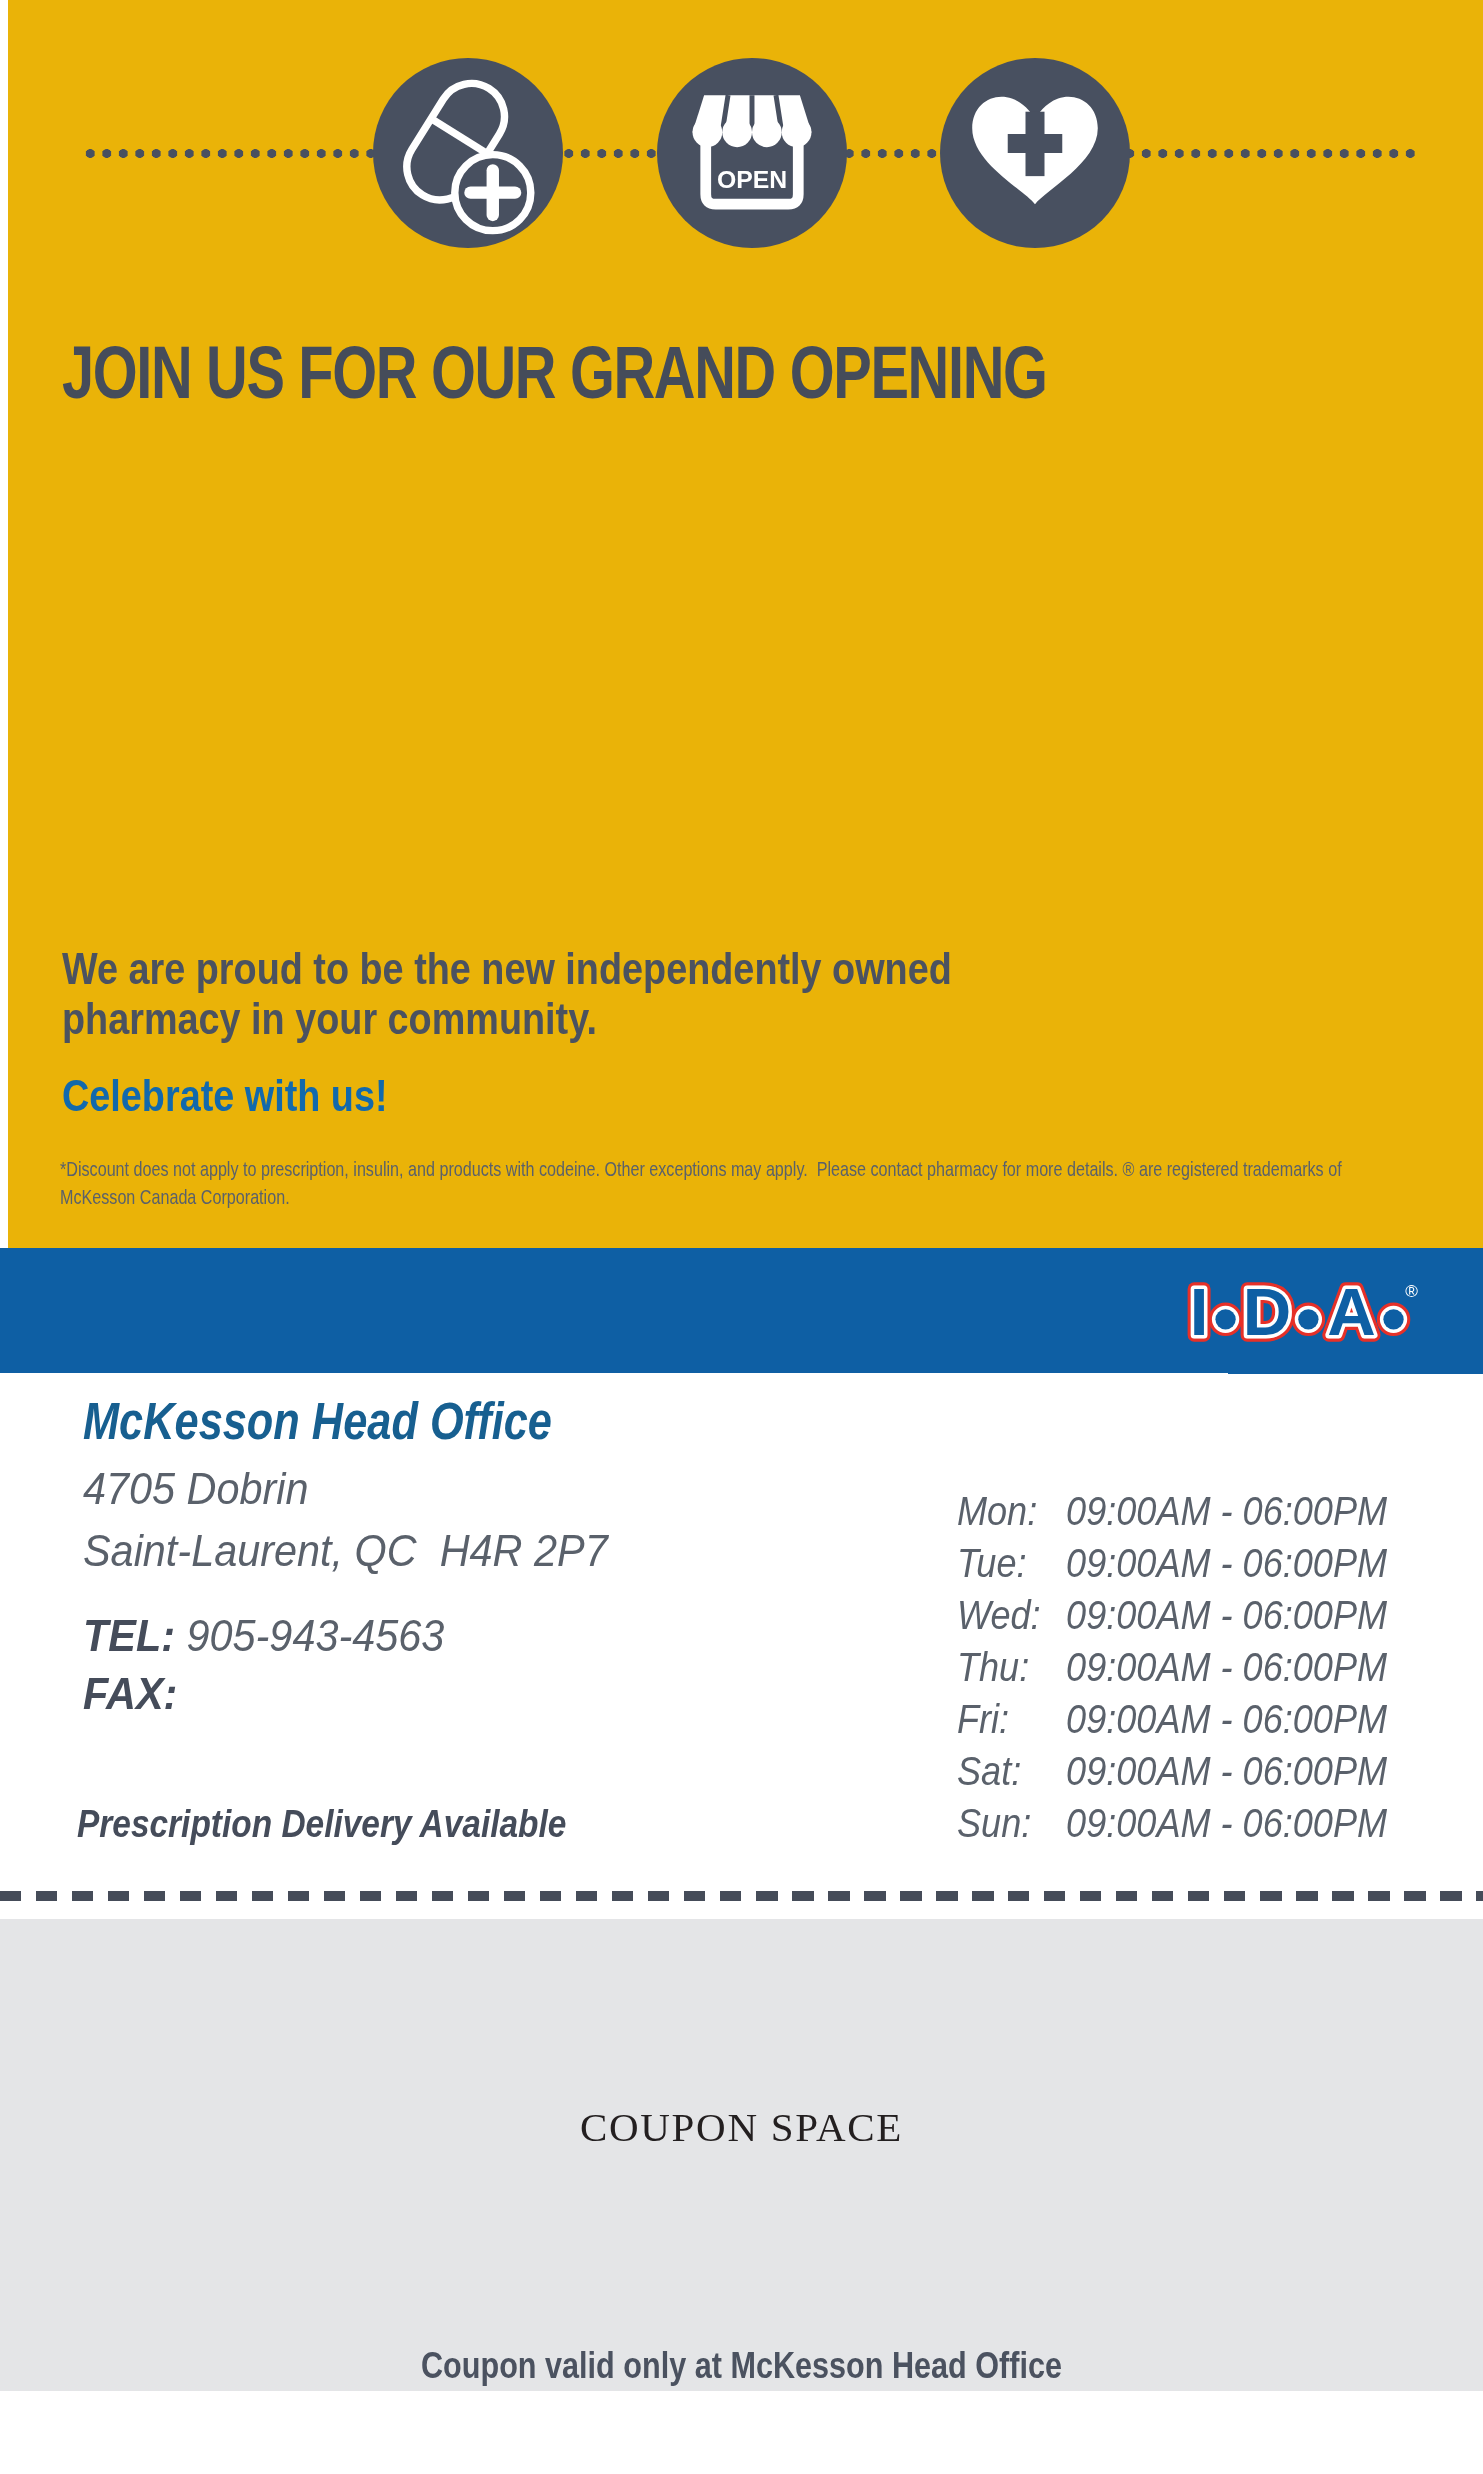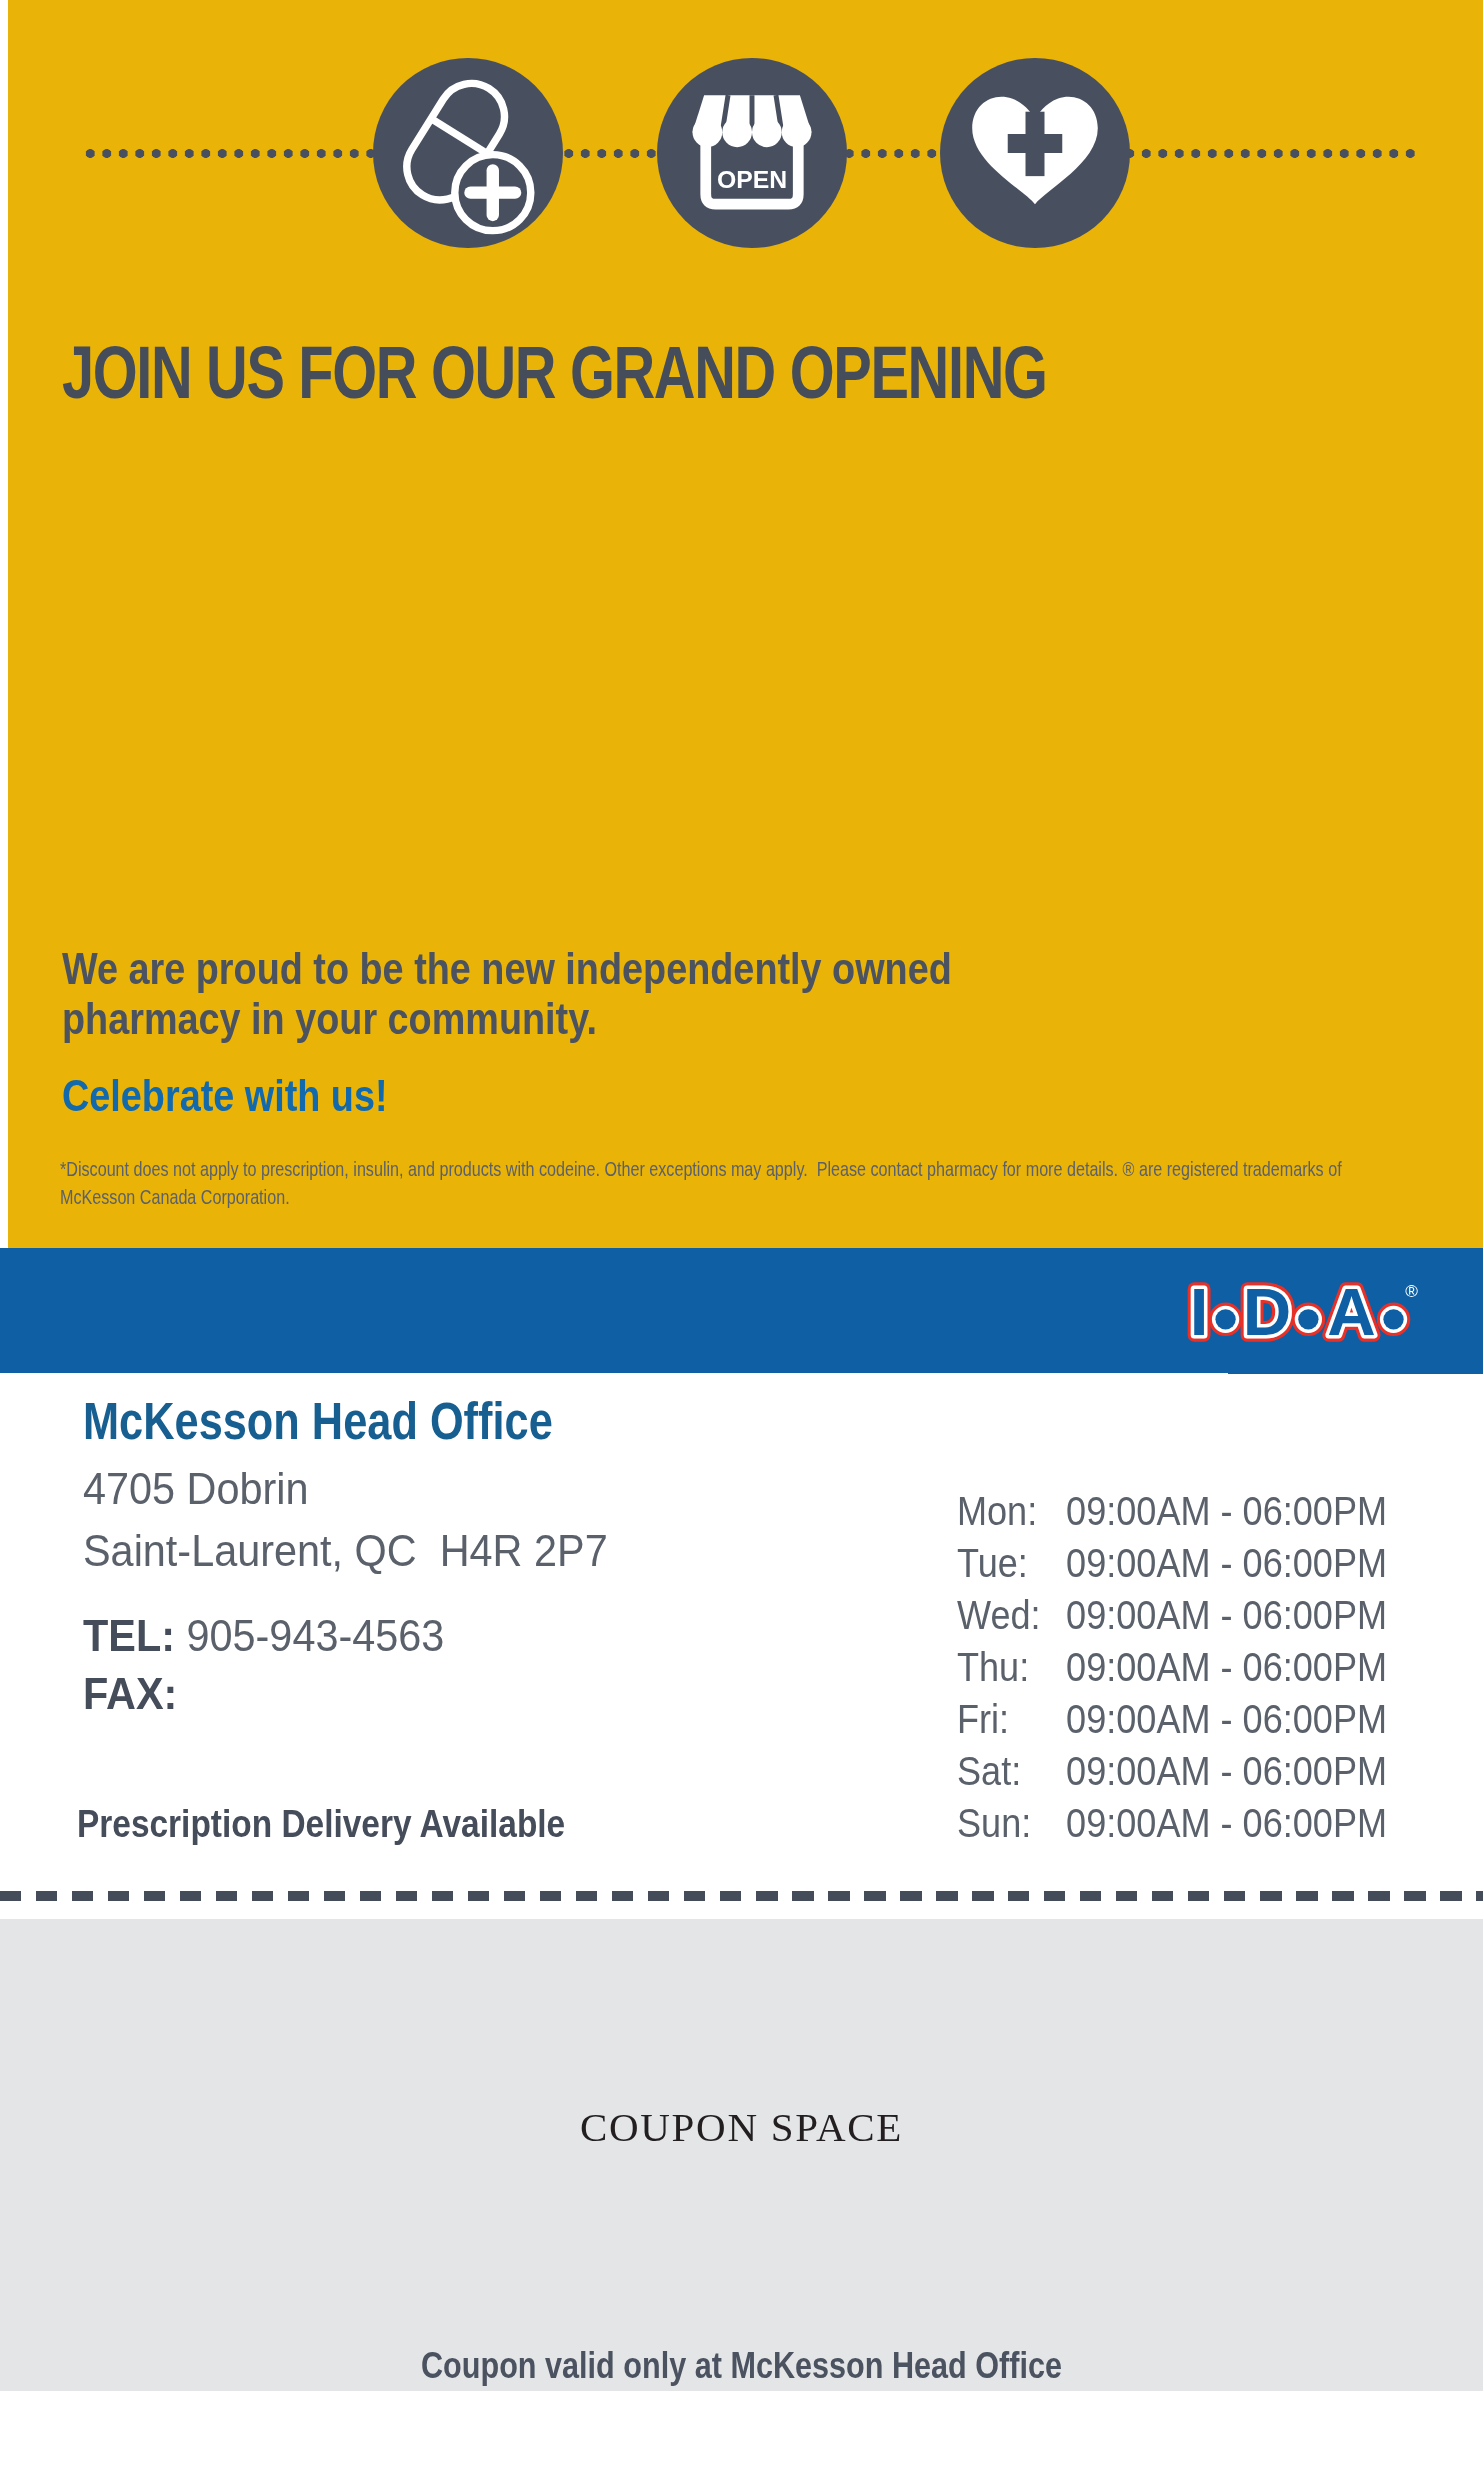--- a/index.html
+++ b/index.html
@@ -39,21 +39,21 @@
     position:absolute; left:52px; top:1155px; width:1690px; margin:0;
     font-size:20.7px; color:#5a616b; line-height:28px;
     white-space:pre-wrap; transform:scaleX(0.78); transform-origin:0 0;
   }
 
   
   .banner { position:absolute; left:0; top:1248px; width:1483px; height:126px; background:#0e5fa4; }
   .logo-svg { position:absolute; right:59px; top:21.5px; }
 
   
-  .contact { position:absolute; left:0; top:1373px; width:1228px; height:517px; background:#ffffff; }
+  .contact { position:absolute; left:0; top:1373px; width:1228px; height:517px; background:#ffffff;font-style:italic; }
   .store-name {
     position:absolute; left:83px; top:23px; margin:0;
     font-size:51px; font-weight:bold; color:#175f90; line-height:1;
     white-space:nowrap; transform:scaleX(0.85); transform-origin:0 0;
   }
   .addr1, .addr2, .tel-row, .fax-row {
     position:absolute; left:83px; font-size:45px; color:#5a616b; line-height:1;
     white-space:pre; transform:scaleX(0.92); transform-origin:0 0;
   }
   .addr1 { top:93px; }

